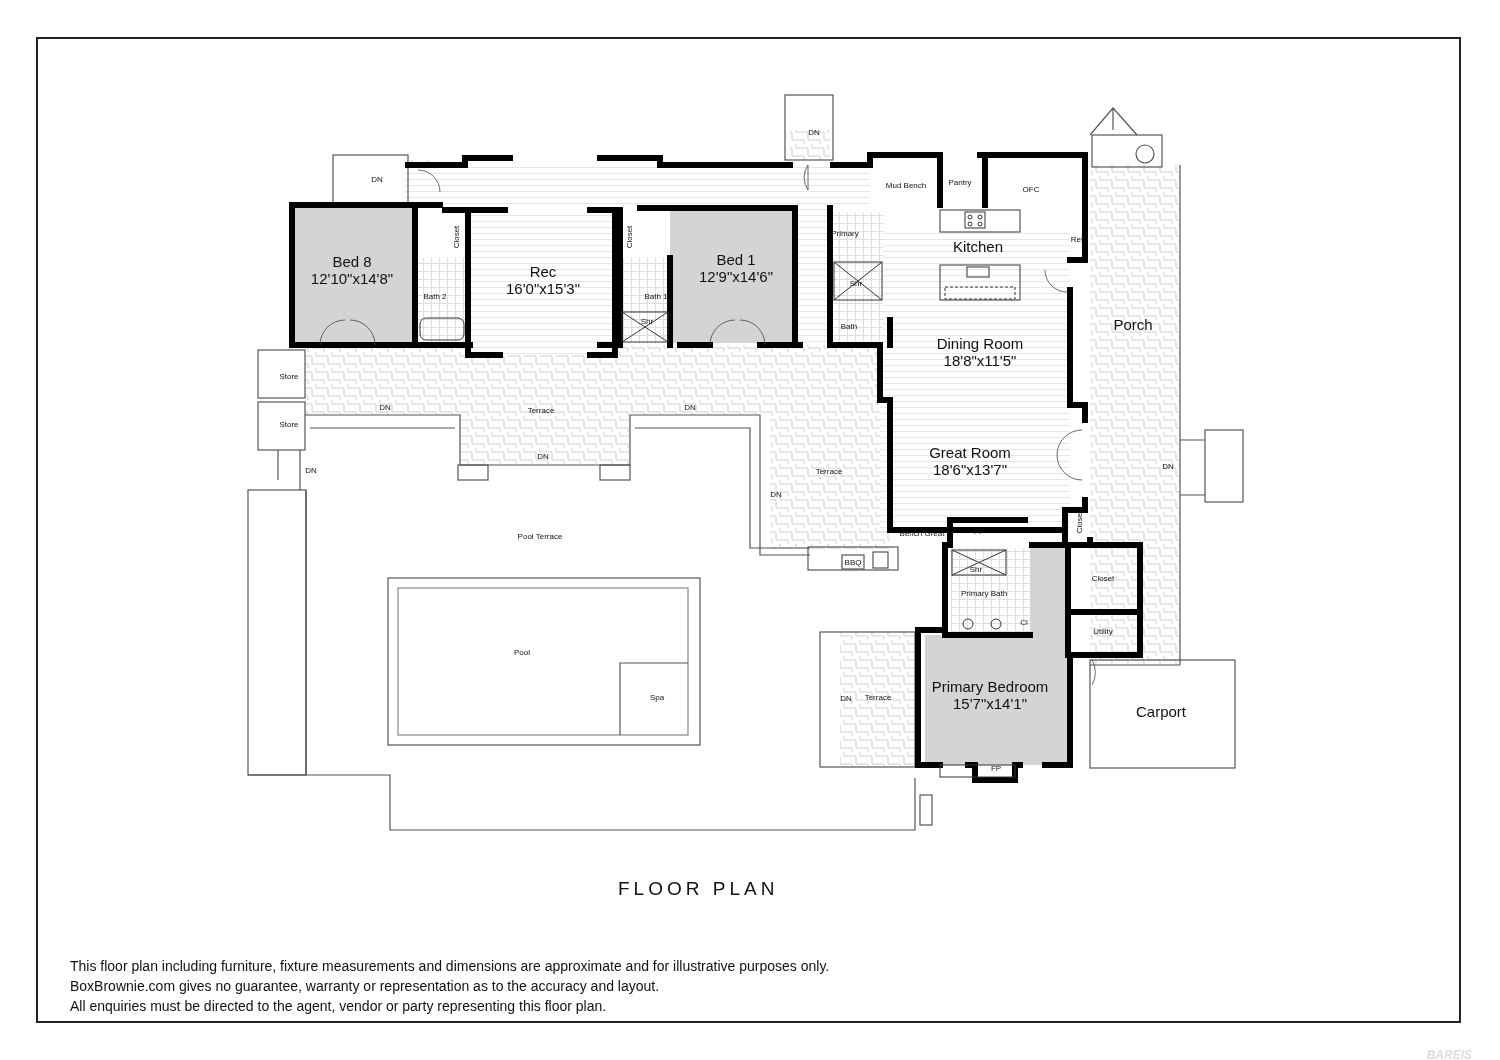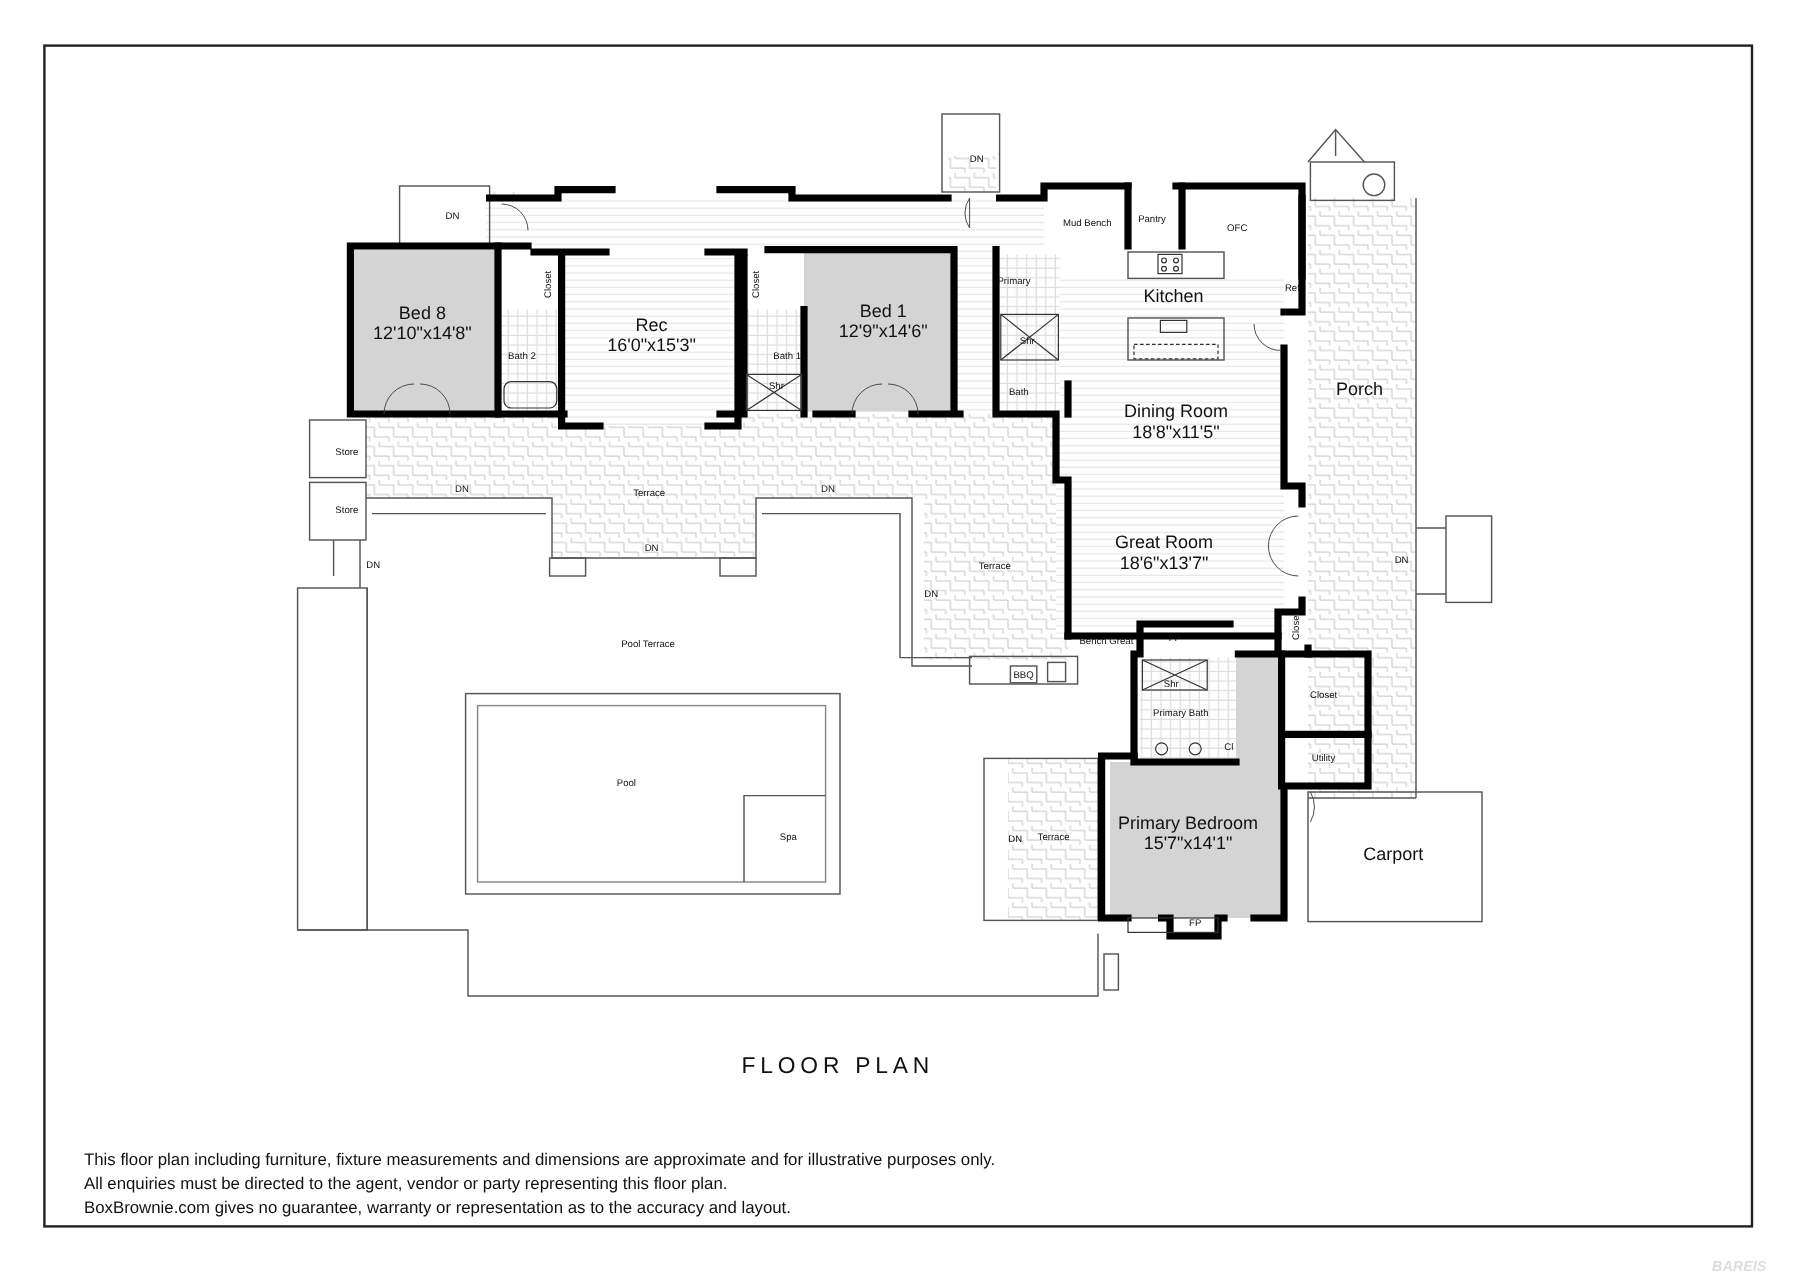--- a/index.html
+++ b/index.html
@@ -202,20 +202,20 @@
 <div class="lbl sm" style="left:543px;top:457px">DN</div>
 <div class="lbl sm" style="left:311px;top:471px">DN</div>
 <div class="lbl sm" style="left:776px;top:495px">DN</div>
 <div class="lbl sm" style="left:1168px;top:467px">DN</div>
 <div class="lbl sm" style="left:846px;top:699px">DN</div>
 
 <div class="title">FLOOR PLAN</div>
 
 <div class="disc">
   <div>This floor plan including furniture, fixture measurements and dimensions are approximate and for illustrative purposes only.</div>
+  <div>BoxBrownie.com gives no guarantee, warranty or representation as to the accuracy and layout.</div>
   <div>All enquiries must be directed to the agent, vendor or party representing this floor plan.</div>
-  <div>BoxBrownie.com gives no guarantee, warranty or representation as to the accuracy and layout.</div>
 </div>
 
 <div class="logo">
   <div>BAREIS</div>
   <div>MLS</div>
 </div>
 
 </body></html>

